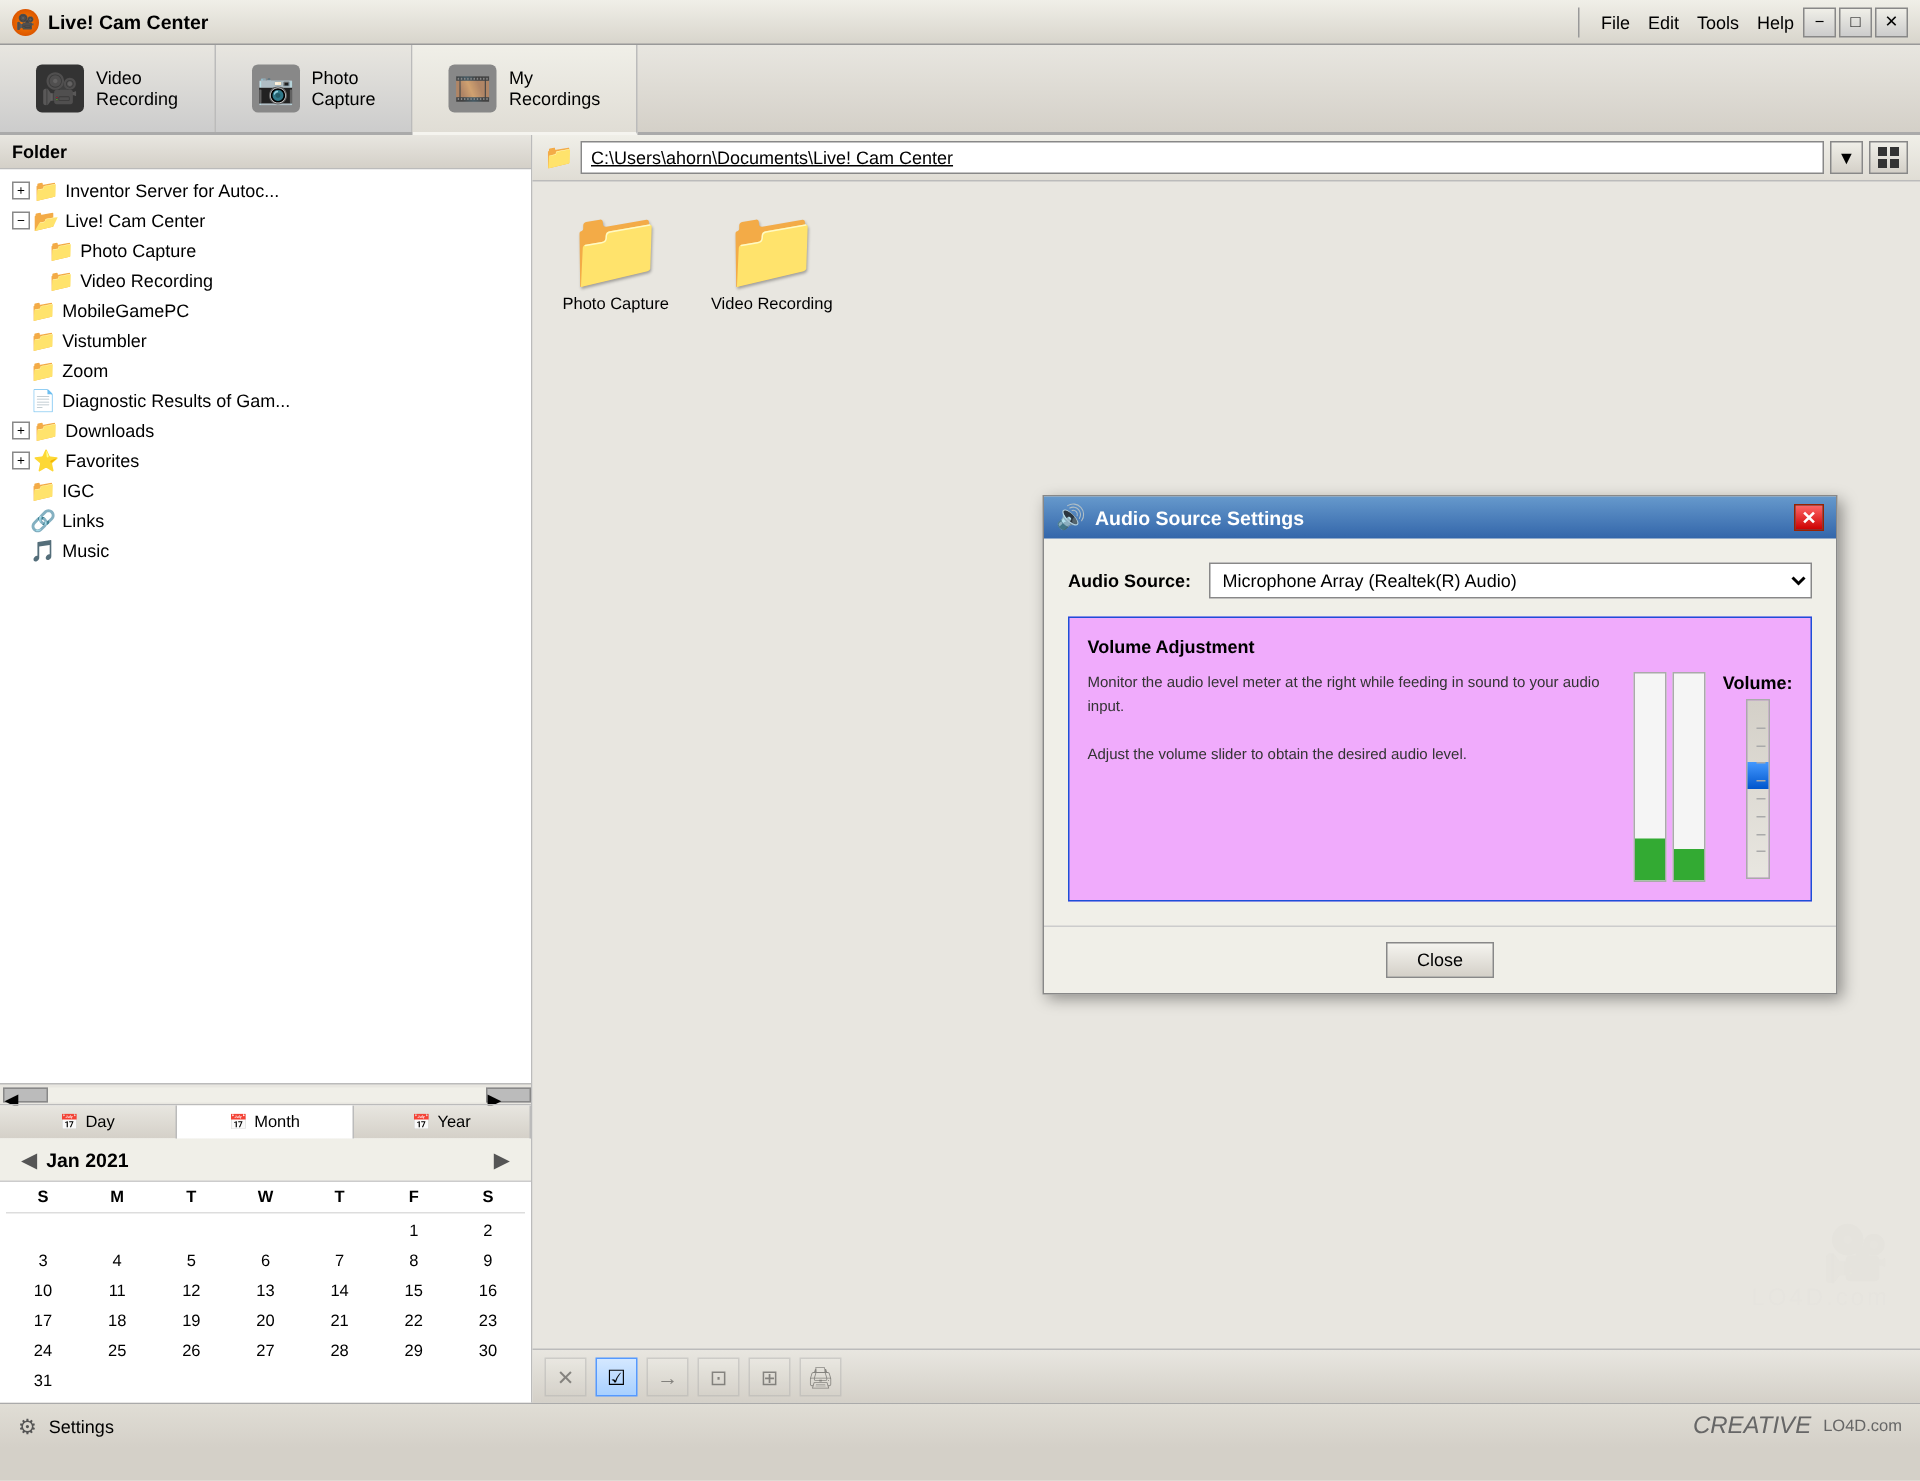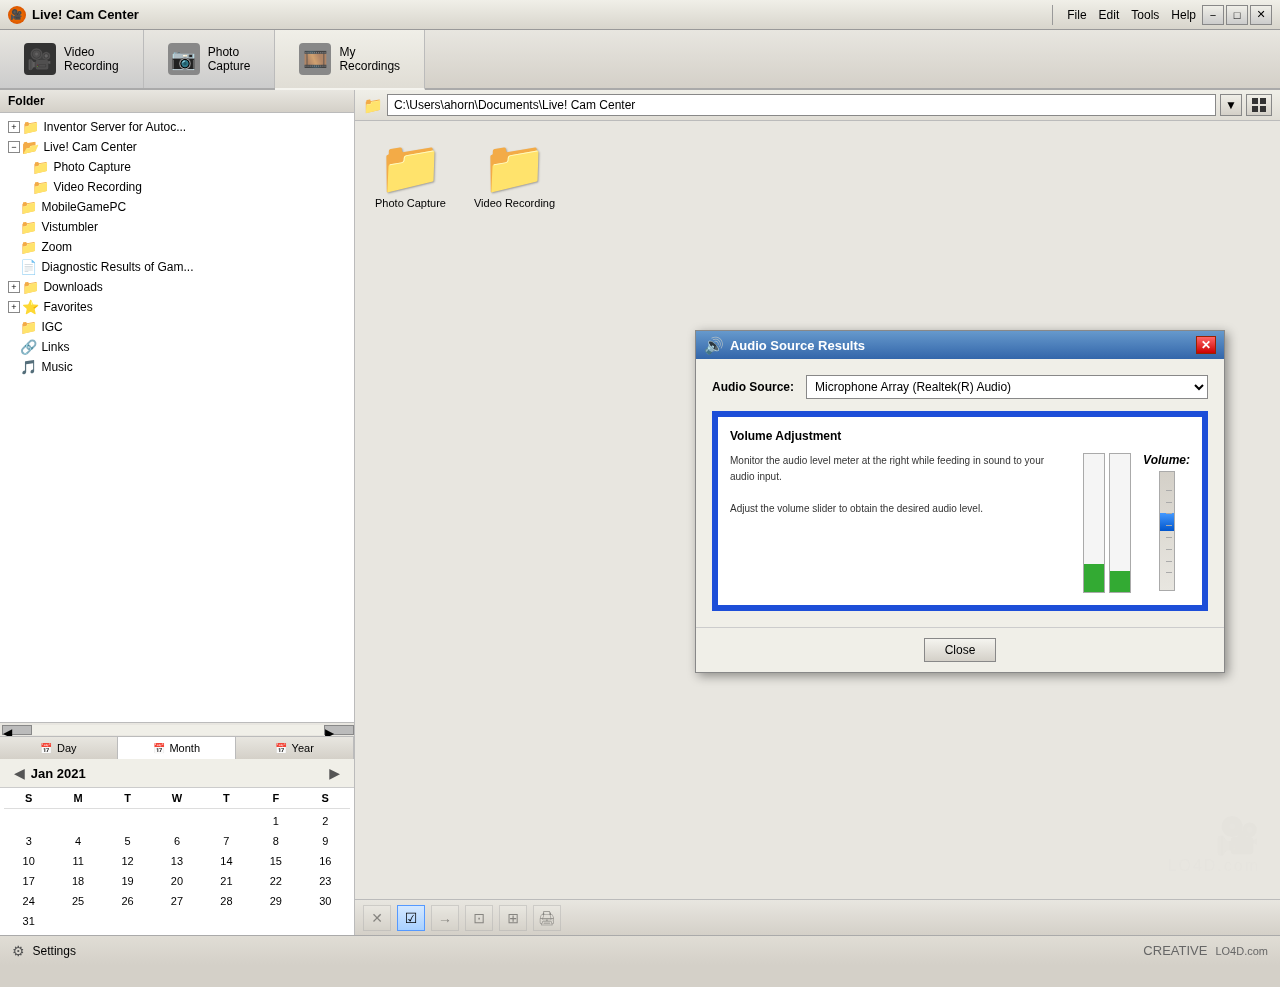--- a/index.html
+++ b/index.html
@@ -48,21 +48,21 @@
     .cal-grid { background: #fff; padding: 4px; }
     .cal-days-header { display: grid; grid-template-columns: repeat(7, 1fr); text-align: center; font-weight: bold; font-size: 11px; border-bottom: 1px solid #ddd; padding-bottom: 4px; margin-bottom: 2px; }
     .cal-days-grid { display: grid; grid-template-columns: repeat(7, 1fr); text-align: center; }
     .cal-day { padding: 4px 2px; font-size: 11px; cursor: pointer; border-radius: 2px; }
     .cal-day.empty { color: #ccc; }
 
     
     .content-area { flex: 1; background: #e8e6e0; display: flex; flex-direction: column; position: relative; }
     .address-bar { display: flex; align-items: center; background: linear-gradient(to bottom, #f0efe8, #e0ddd5); padding: 4px 8px; border-bottom: 1px solid #bbb; gap: 4px; }
     .address-icon { font-size: 16px; color: #cc8800; }
-    .address-input { flex: 1; height: 22px; border: 1px solid #888; padding: 2px 6px; background: white; font-size: 12px; }
+    .address-input { flex: 1; height: 22px; border: 1px solid #888; padding: 2px 6px; background: white; font-size: 12px; text-decoration: underline; }
     .address-dropdown { height: 22px; width: 22px; border: 1px solid #888; background: linear-gradient(to bottom, #f0efe8, #d4d0c8); cursor: pointer; display: flex; align-items: center; justify-content: center; }
     .view-btn { height: 22px; width: 26px; border: 1px solid #888; background: linear-gradient(to bottom, #f0efe8, #d4d0c8); cursor: pointer; display: flex; align-items: center; justify-content: center; }
 
     
     .file-area { flex: 1; padding: 16px; display: flex; gap: 20px; align-items: flex-start; }
     .folder-item { display: flex; flex-direction: column; align-items: center; gap: 4px; cursor: pointer; padding: 4px; }
     .big-folder { font-size: 52px; line-height: 1; }
     .folder-name { font-size: 11px; text-align: center; color: #000; }
 
     
@@ -81,29 +81,29 @@
     
     .dialog-overlay { position: absolute; top: 0; left: 0; right: 0; bottom: 0; z-index: 100; }
     .dialog { position: absolute; top: 240px; left: 340px; width: 530px; background: #f0efe8; border: 1px solid #888; box-shadow: 3px 3px 10px rgba(0,0,0,0.4); }
     .dialog-titlebar { background: linear-gradient(to bottom, #6699cc, #3366aa); height: 28px; display: flex; align-items: center; padding: 0 8px; color: white; font-weight: bold; font-size: 13px; }
     .dialog-title-icon { font-size: 16px; margin-right: 6px; }
     .dialog-close { margin-left: auto; width: 20px; height: 18px; background: linear-gradient(to bottom, #ff6666, #cc0000); border: 1px solid #992200; cursor: pointer; display: flex; align-items: center; justify-content: center; color: white; font-size: 12px; font-weight: bold; }
     .dialog-content { padding: 16px; }
     .audio-source-row { display: flex; align-items: center; gap: 12px; margin-bottom: 12px; }
     .audio-label { font-size: 12px; font-weight: bold; }
     .audio-select { flex: 1; height: 24px; border: 1px solid #888; background: white; font-size: 12px; padding: 0 4px; }
-    .volume-section { border: 6px solid #1d4ed8; padding: 12px; background: #ffffff; }
+    .volume-section { border: 1px solid #1d4ed8; padding: 12px; background: #f0abfc; }
     .volume-title { font-weight: bold; font-size: 12px; margin-bottom: 10px; }
     .volume-body { display: flex; gap: 12px; }
     .volume-text { flex: 1; font-size: 10px; line-height: 1.6; color: #333; }
     .volume-meters { display: flex; gap: 4px; align-items: stretch; height: 140px; }
     .meter { width: 22px; border: 1px solid #aaa; background: #f5f5f5; position: relative; overflow: hidden; }
     .meter-fill { position: absolute; bottom: 0; left: 0; right: 0; height: 30%; background: #33aa33; }
     .volume-slider-area { display: flex; flex-direction: column; align-items: center; gap: 4px; }
-    .volume-label-text { font-size: 12px; font-weight: bold; font-style: italic; }
+    .volume-label-text { font-size: 12px; font-weight: bold; }
     .volume-slider { width: 16px; height: 120px; background: linear-gradient(to bottom, #d4d0c8, #e8e6e0); border: 1px solid #aaa; position: relative; }
     .volume-slider-thumb { position: absolute; left: 0; right: 0; top: 30%; height: 14px; background: linear-gradient(to bottom, #4499ff, #0055cc); cursor: pointer; }
     .dialog-footer { display: flex; justify-content: center; padding: 10px 16px; border-top: 1px solid #ccc; }
     .btn-close { padding: 4px 20px; background: linear-gradient(to bottom, #f5f4ef, #d4d0c8); border: 1px solid #888; cursor: pointer; font-size: 12px; }
 
     
     ::-webkit-scrollbar { width: 12px; }
     ::-webkit-scrollbar-track { background: #e8e6e0; }
     ::-webkit-scrollbar-thumb { background: #aaa; border: 1px solid #888; }
   </style>
@@ -358,21 +358,21 @@
       <div style="display:flex; flex-direction:column; align-items:flex-end; opacity:0.12;">
         <div style="font-size:36px; color:#888;">🎥</div>
         <div style="font-size:16px; color:#888; letter-spacing:2px;">LO4D.com</div>
       </div>
     </div>
 
     <div class="dialog-overlay">
       <div class="dialog">
         <div class="dialog-titlebar">
           <span class="dialog-title-icon">🔊</span>
-          <span>Audio Source Results</span>
+          <span>Audio Source Settings</span>
           <div class="dialog-close">✕</div>
         </div>
         <div class="dialog-content">
           <div class="audio-source-row">
             <label class="audio-label">Audio Source:</label>
             <select class="audio-select">
               <option>Microphone Array (Realtek(R) Audio)</option>
               <option>Default Microphone</option>
               <option>Stereo Mix</option>
             </select>
@@ -416,15 +416,15 @@
         </div>
       </div>
     </div>
   </div>
 </div>
 
 <div class="status-bar">
   <span class="settings-icon">⚙</span>
   <span>Settings</span>
   <span style="flex:1;"></span>
-  <span style="font-size:13px; color:#666; ">CREATIVE</span>
+  <span style="font-size:16px; color:#666; font-style:italic;">CREATIVE</span>
   <span style="font-size:11px; color:#666;">LO4D.com</span>
 </div>
 
 </body></html>

